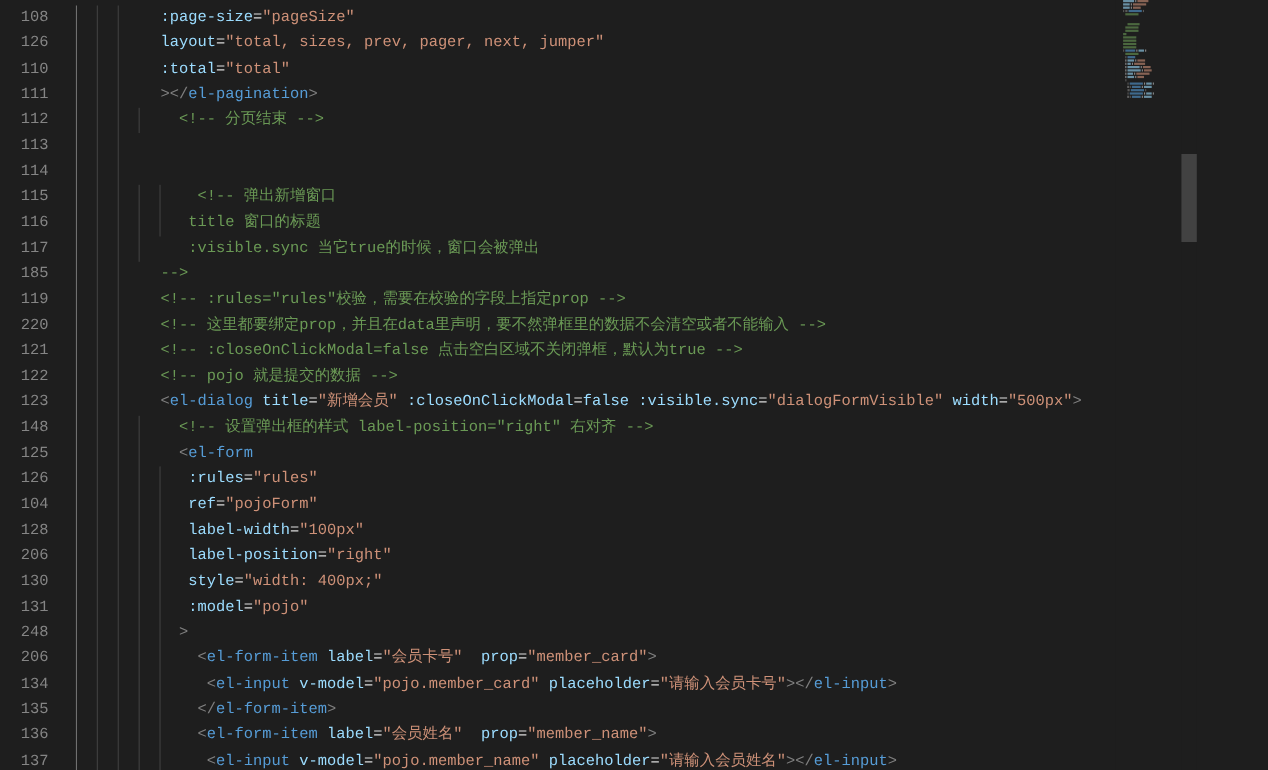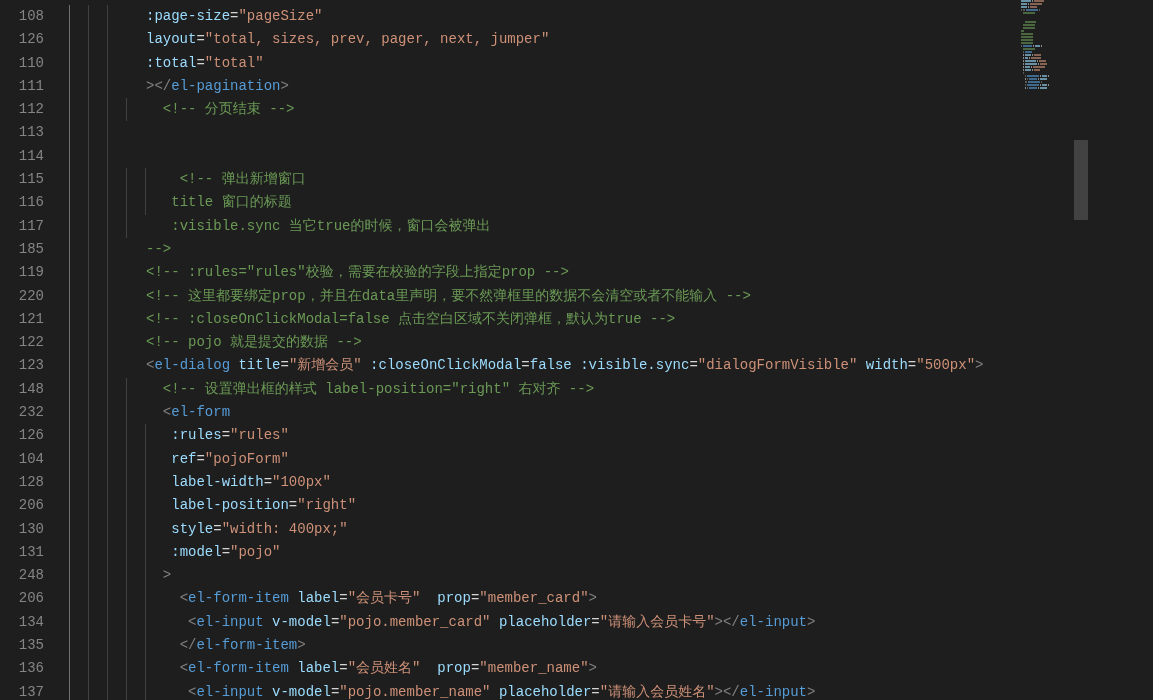--- a/index.html
+++ b/index.html
@@ -101,21 +101,21 @@
       <div>115</div>
       <div>116</div>
       <div>117</div>
       <div>185</div>
       <div>119</div>
       <div>220</div>
       <div>121</div>
       <div>122</div>
       <div>123</div>
       <div>148</div>
-      <div>232</div>
+      <div>125</div>
       <div>126</div>
       <div>104</div>
       <div>128</div>
       <div>206</div>
       <div>130</div>
       <div>131</div>
       <div>248</div>
       <div>206</div>
       <div>134</div>
       <div>135</div>

